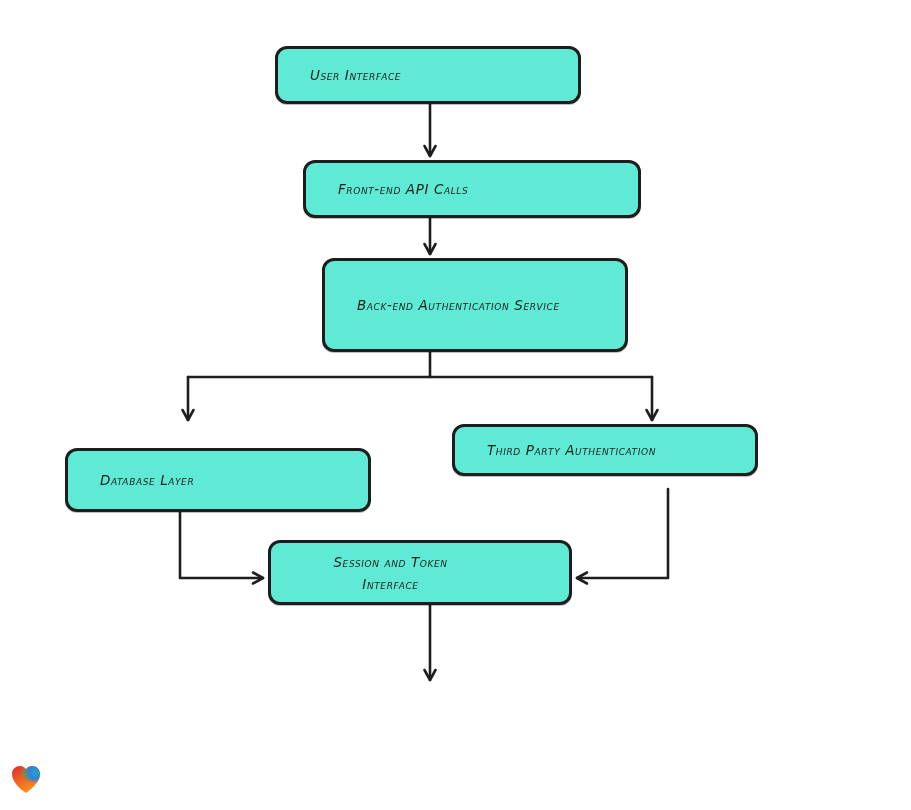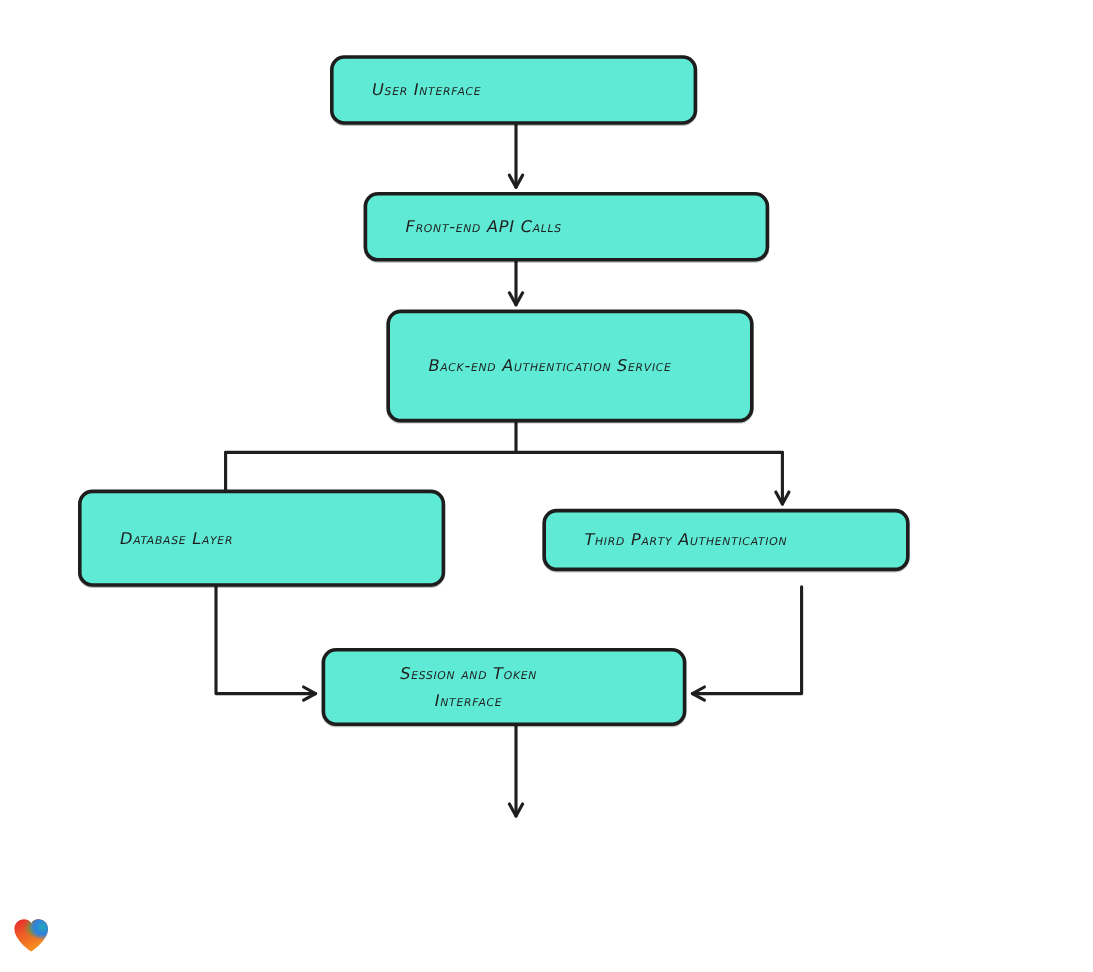--- a/index.html
+++ b/index.html
@@ -39,21 +39,21 @@
     color: #1f1f1f;
     font-weight: normal;
   }
   .label.w215 { max-width: 215px; }
   .label.w175 { max-width: 175px; }
 
   
   #node-user-interface        { left: 275px; top: 46px;  width: 306px; height: 58px; }
   #node-front-end-api-calls   { left: 275px; top: 160px; width: 338px; height: 58px; margin-left: 28px; }
   #node-back-end-auth         { left: 275px; top: 258px; width: 306px; height: 94px; margin-left: 47px; }
-  #node-database-layer        { left: 65px;  top: 408px; width: 306px; height: 81px; }
+  #node-database-layer        { left: 65px;  top: 448px; width: 306px; height: 64px; }
   #node-third-party-auth      { left: 452px; top: 424px; width: 306px; height: 52px; }
   #node-session-token         { left: 268px; top: 540px; width: 304px; height: 65px; }
   #node-security-measures     { left: 270px; top: 686px; width: 303px; height: 61px; }
 
   .logo {
     position: absolute;
     left: 10px; top: 764px;
     width: 32px; height: 32px;
     cursor: pointer;
   }

